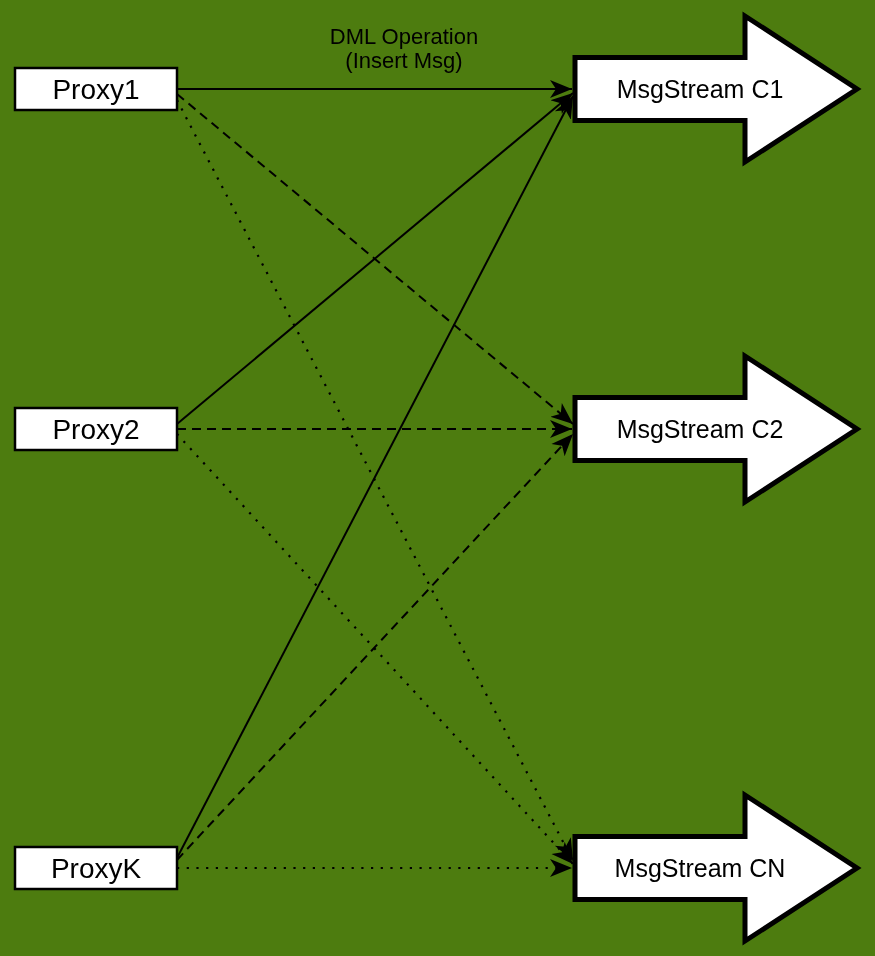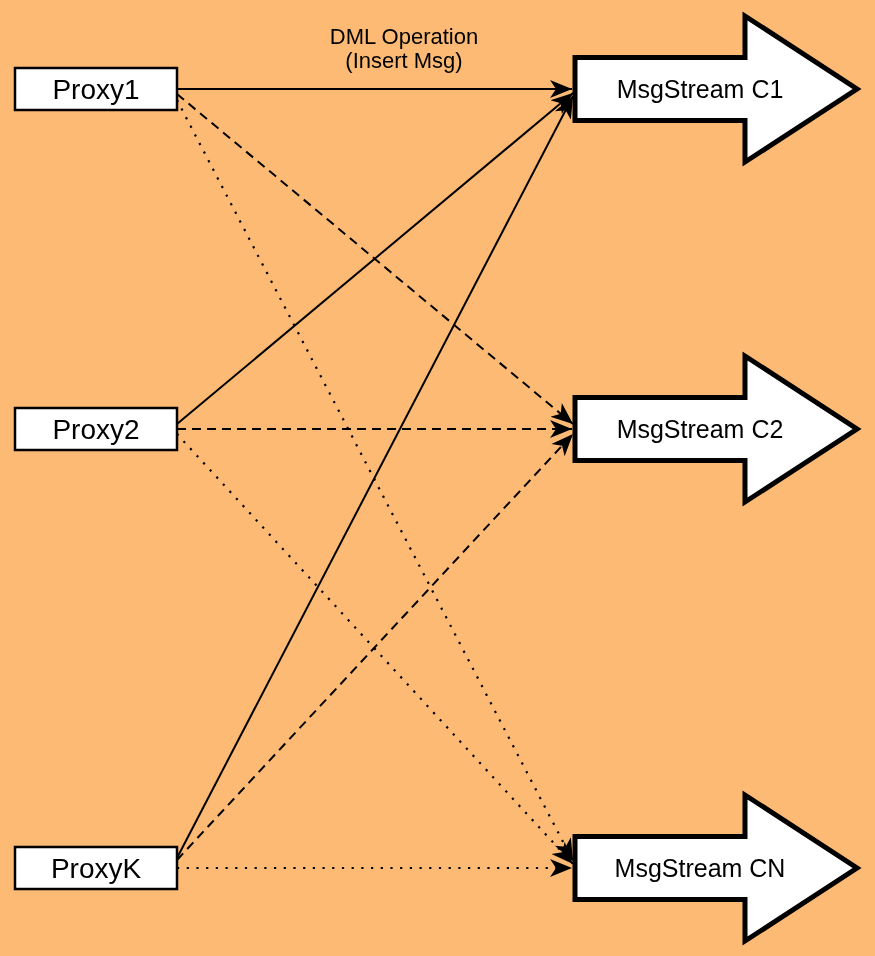--- a/index.html
+++ b/index.html
@@ -4,21 +4,21 @@
 <style>
   html, body {
     margin: 0;
     padding: 0;
     background: #ffffff;
   }
   .canvas {
     position: relative;
     width: 875px;
     height: 956px;
-    background: #fdba74;
+    background: #4d7c0f;
     font-family: "Liberation Sans", sans-serif;
   }
   svg text {
     font-family: "Liberation Sans", sans-serif;
     fill: #000000;
   }
   .node-label { font-size: 28px; }
   .stream-label { font-size: 25px; }
   .annotation { font-size: 22px; }
   .edge-solid  { stroke: #000000; stroke-width: 2;   fill: none; }

